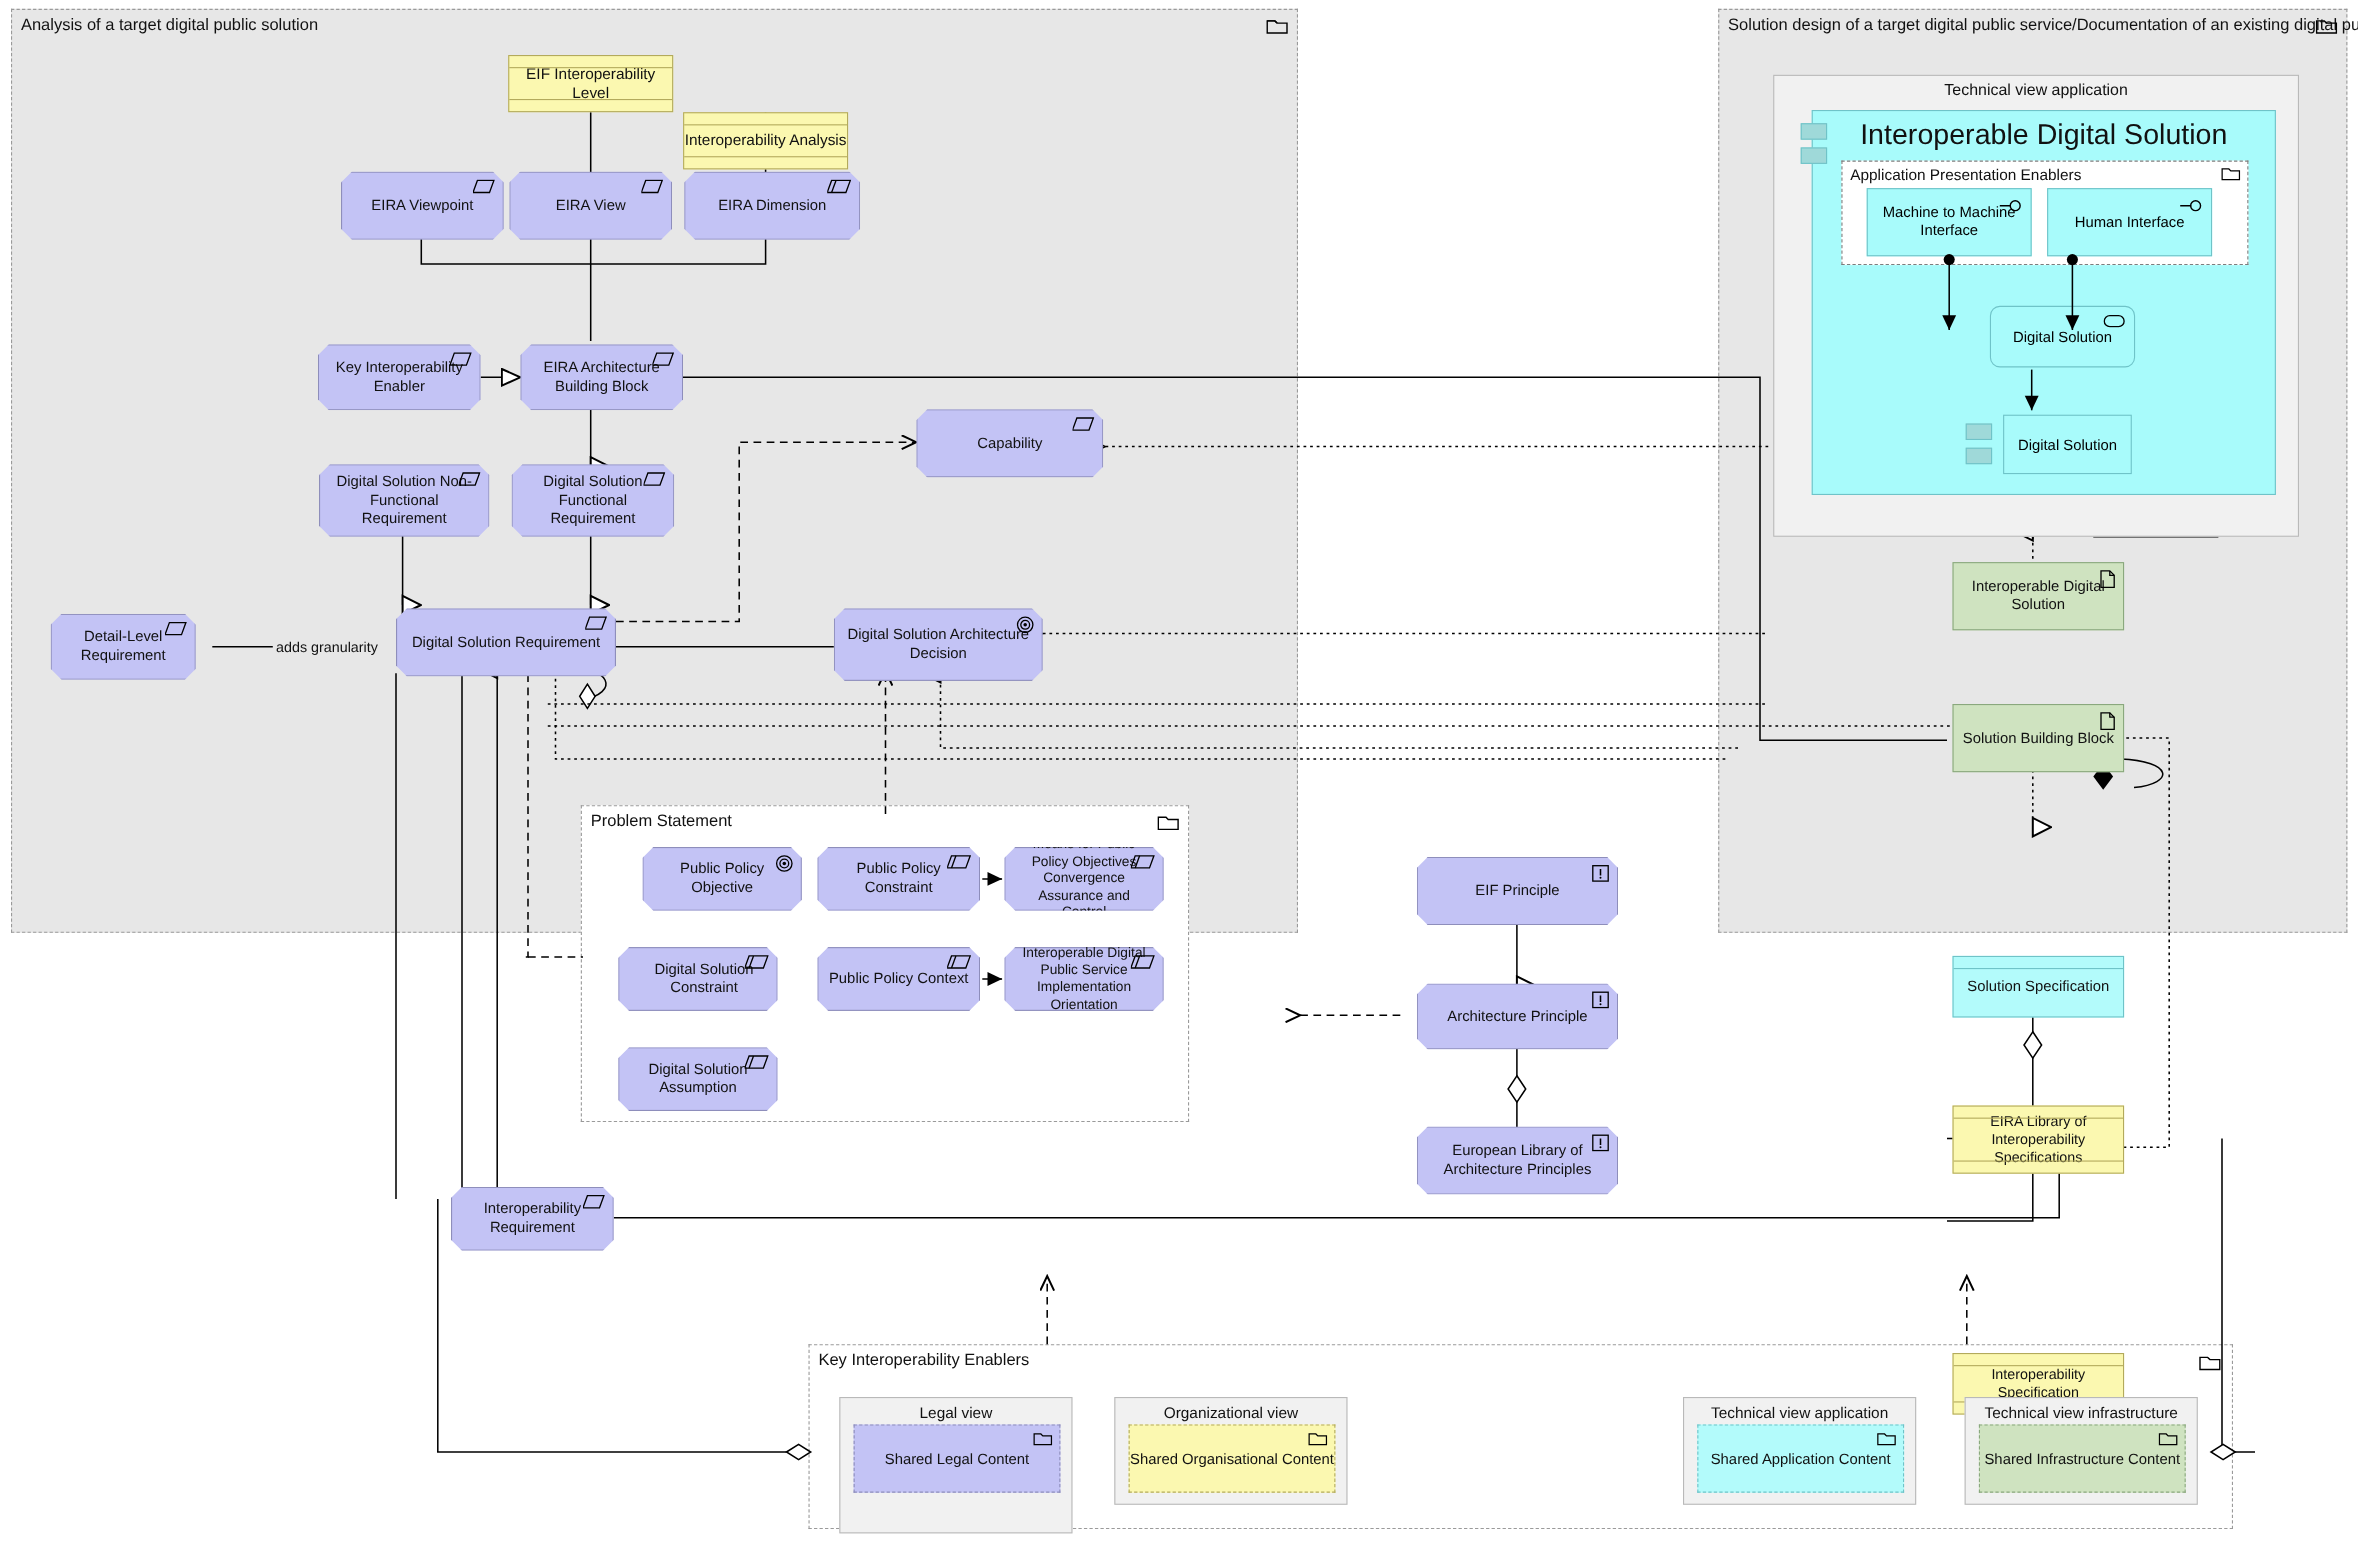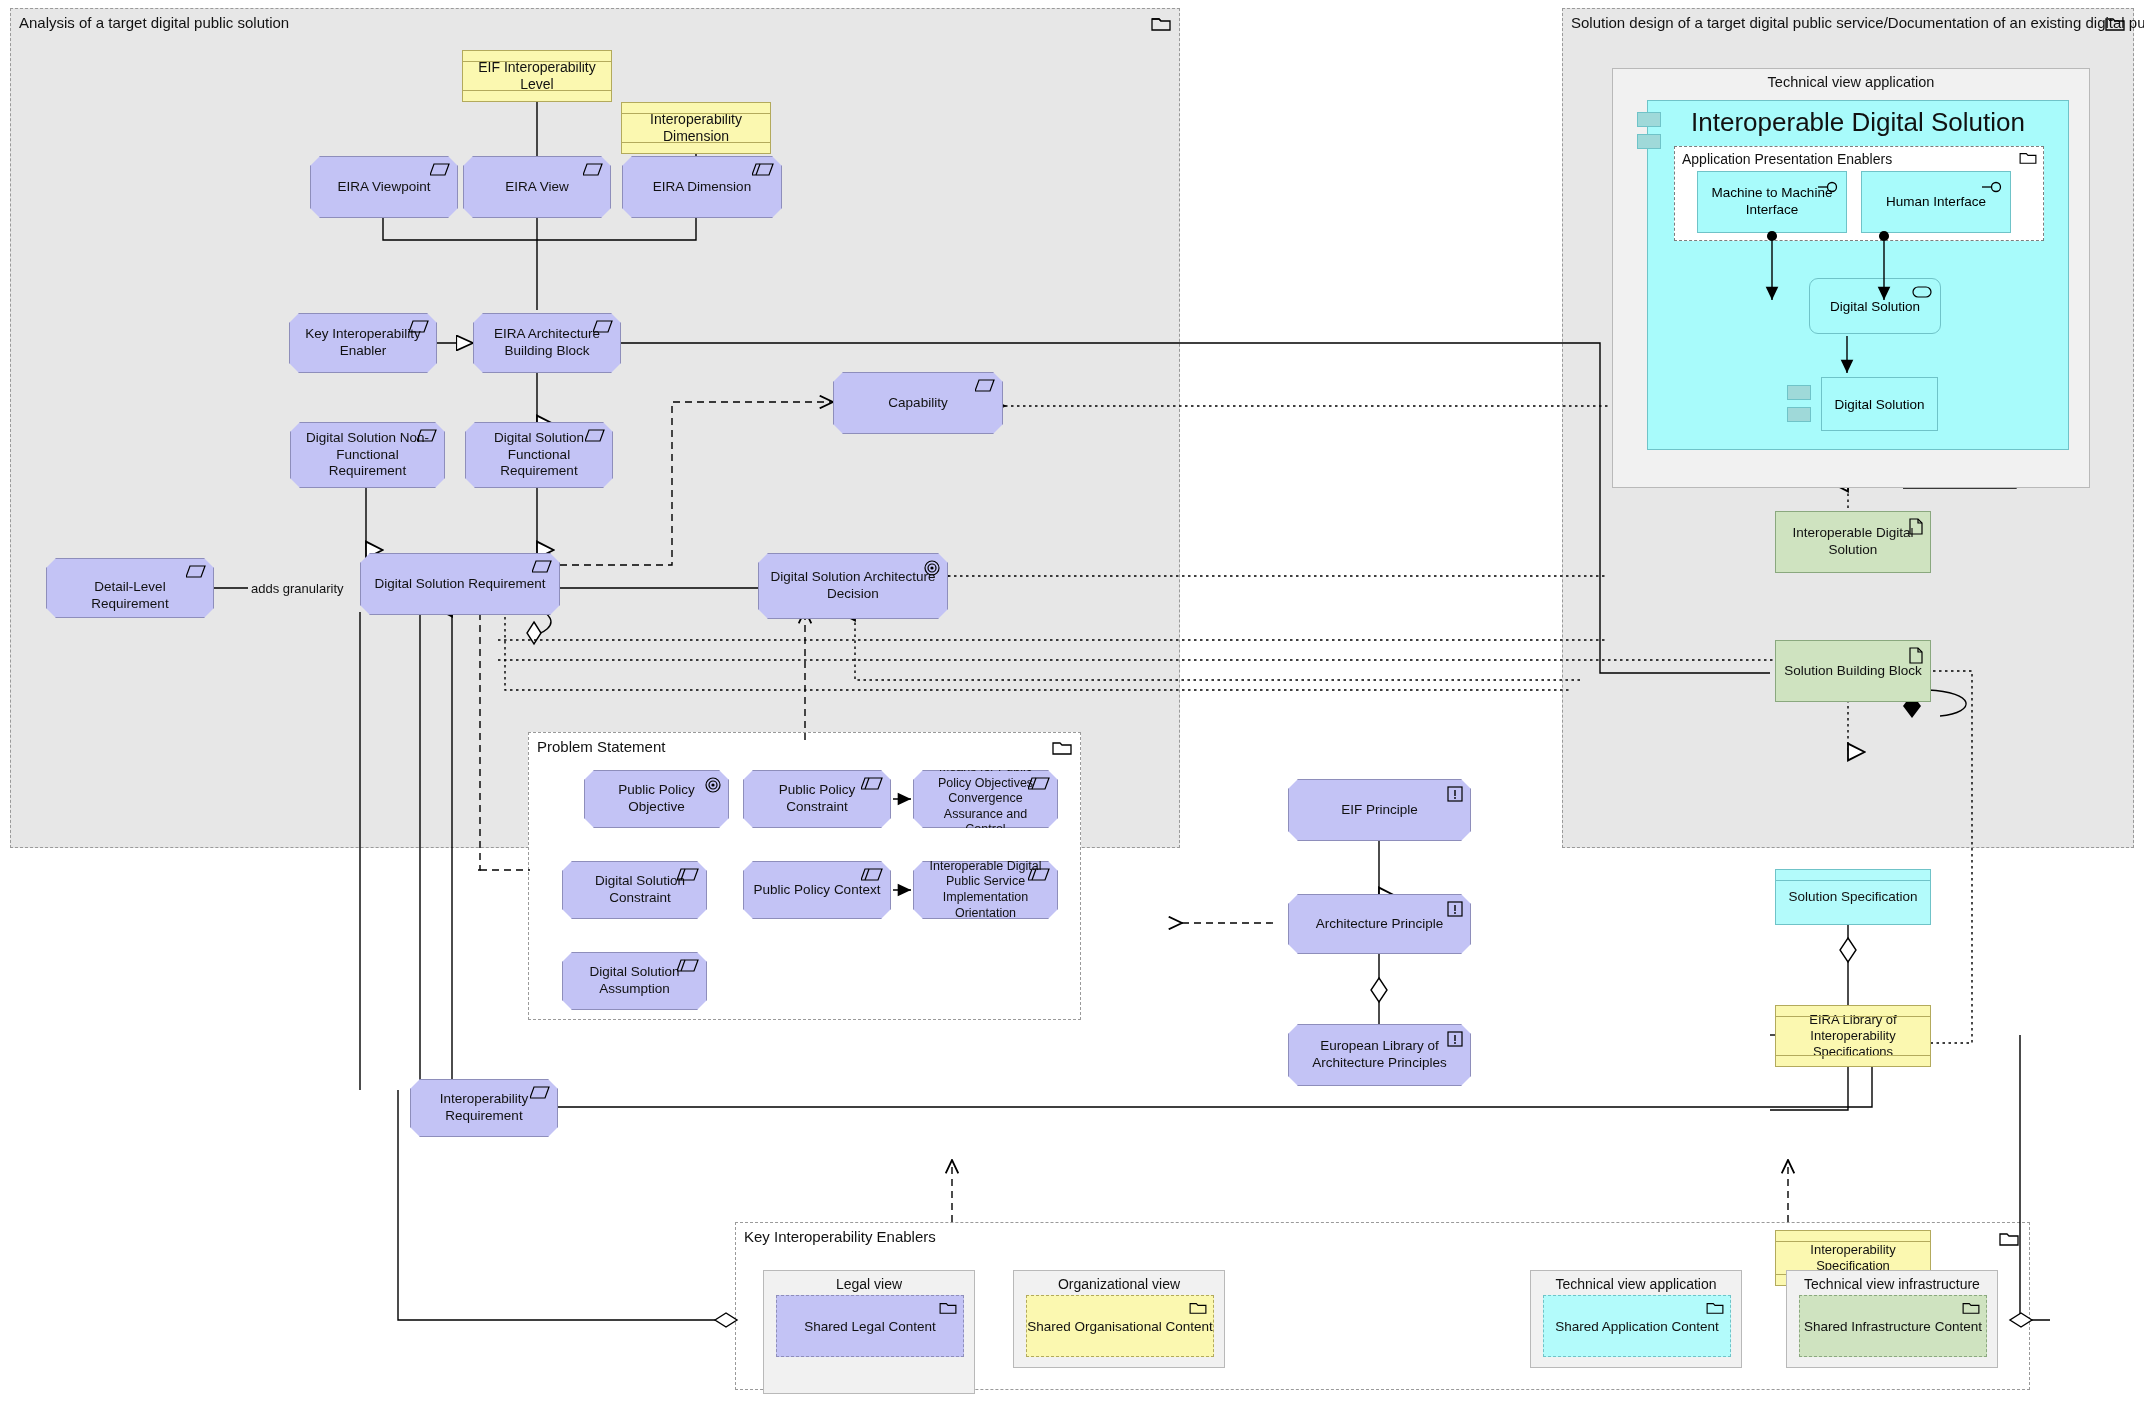--- a/index.html
+++ b/index.html
@@ -245,21 +245,21 @@
 
     <path class="ln dash" d="M952,1222 V1160" marker-end="url(#openArrow)"></path>
     <path class="ln dash" d="M1788,1222 V1160" marker-end="url(#openArrow)"></path>
   </svg>
 
   <div class="abs yband" style="left:462px;top:50px;width:150px;height:52px;">
     <span class="lbl">EIF Interoperability Level</span>
   </div>
 
   <div class="abs yband" style="left:621px;top:50px;width:150px;height:52px;">
-    <span class="lbl">Interoperability Dimension</span>
+    <span class="lbl">Interoperability Analysis</span>
   </div>
 
   <div class="abs elem" style="left:310px;top:156px;width:148px;height:62px;">
     <span class="lbl">EIRA Viewpoint</span>
     <svg class="ico" width="20" height="14" viewBox="0 0 20 14">
       <path d="M4,1 H19 L15,12 H0 Z" fill="none" stroke="#000" stroke-width="1.2"></path>
     </svg>
   </div>
 
   <div class="abs elem" style="left:463px;top:156px;width:148px;height:62px;">
@@ -305,21 +305,21 @@
     </svg>
   </div>
 
   <div class="abs elem" style="left:833px;top:372px;width:170px;height:62px;">
     <span class="lbl">Capability</span>
     <svg class="ico" width="20" height="14" viewBox="0 0 20 14">
       <path d="M4,1 H19 L15,12 H0 Z" fill="none" stroke="#000" stroke-width="1.2"></path>
     </svg>
   </div>
 
-  <div class="abs elem" style="left:46px;top:558px;width:168px;height:60px;align-items:flex-end;">
+  <div class="abs elem" style="left:46px;top:558px;width:132px;height:60px;">
     <span class="lbl">Detail-Level Requirement</span>
     <svg class="ico" width="20" height="14" viewBox="0 0 20 14">
       <path d="M4,1 H19 L15,12 H0 Z" fill="none" stroke="#000" stroke-width="1.2"></path>
     </svg>
   </div>
 
   <div class="abs elem" style="left:360px;top:553px;width:200px;height:62px;">
     <span class="lbl">Digital Solution Requirement</span>
     <svg class="ico" width="20" height="14" viewBox="0 0 20 14">
       <path d="M4,1 H19 L15,12 H0 Z" fill="none" stroke="#000" stroke-width="1.2"></path>

